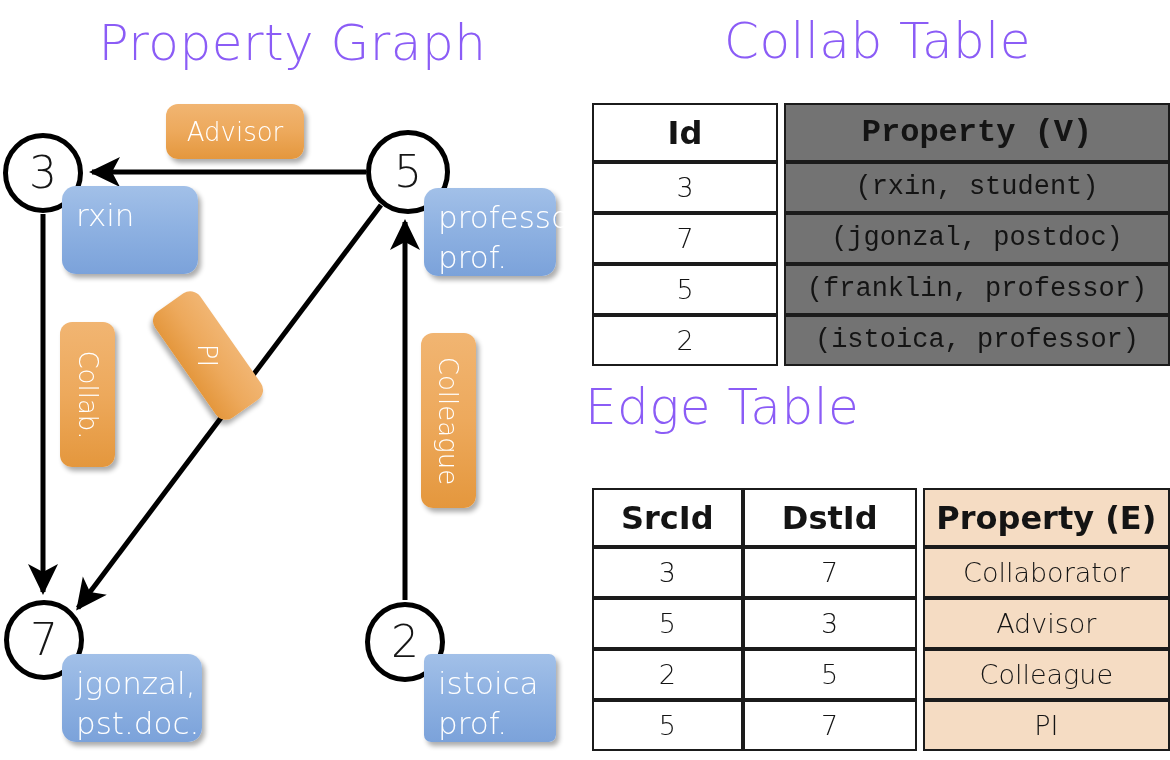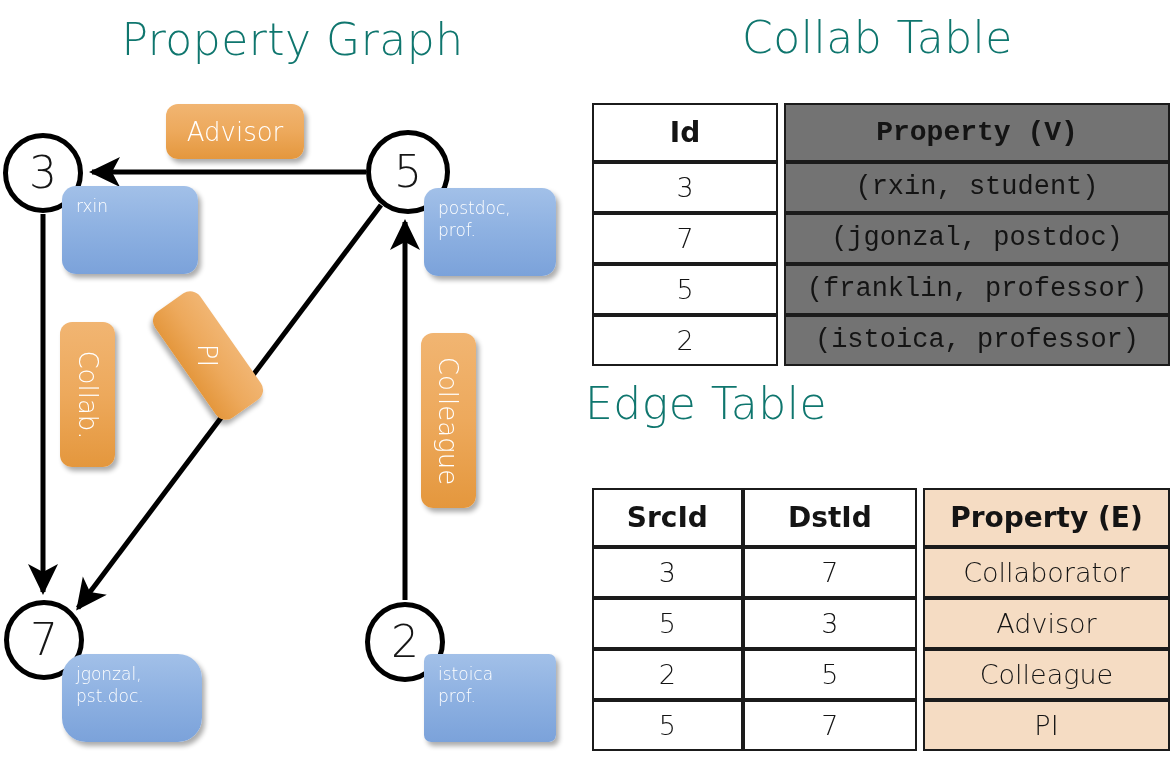--- a/index.html
+++ b/index.html
@@ -14,23 +14,23 @@
     overflow: hidden;
     font-family: "Liberation Sans", sans-serif;
     color: #1a1a1a;
   }
 
   
   .title {
     position: absolute;
     font-family: "DejaVu Sans", sans-serif;
     font-weight: 300;
-    font-size: 44px;
+    font-size: 50px;
     letter-spacing: 0.5px;
-    color: #0f766e;
+    color: #8b5cf6;
     white-space: nowrap;
   }
   #title-property-graph { left: 0; top: 14px; width: 585px; text-align: center; }
   #title-vertex-table   { left: 585px; top: 12px; width: 585px; text-align: center; }
   #title-edge-table     { left: 585px; top: 378px; width: 585px; text-align: left; }
 
   
   #graph-panel {
     position: absolute;
     left: 0; top: 0;
@@ -61,21 +61,21 @@
 
   
   .prop-box {
     position: absolute;
     border-radius: 14px;
     background: linear-gradient(to bottom, #a2c0e8 0%, #8fb2e2 45%, #7ba2da 100%);
     box-shadow: 3px 4px 5px rgba(0,0,0,0.33);
     color: #ffffff;
     font-family: "DejaVu Sans", sans-serif;
     font-weight: 300;
-    font-size: 17px;
+    font-size: 31px;
     line-height: 1.28;
     padding: 10px 0 10px 14px;
     box-sizing: border-box;
     z-index: 8;
   }
   .prop-box span { display: block; white-space: nowrap; }
 
   
   .edge-label {
     position: absolute;
@@ -115,21 +115,21 @@
     font-weight: 300;
     font-size: 27px;
     color: #141414;
     padding: 0;
     height: 47px;
     line-height: 1;
     white-space: nowrap;
   }
   .tbl th {
     font-weight: 700;
-    font-size: 28px;
+    font-size: 32px;
     height: 55px;
   }
   .col-gap { border: none !important; width: 6px; background: #fff; padding: 0 !important; }
 
   .fill-blue { background: #737373; font-family: Liberation Mono, monospace; }
   .fill-peach { background: #f5dcc3; }
   .fill-white { background: #ffffff; }
 
   
   #vertex-table { left: 592px; top: 103px; }
@@ -178,25 +178,25 @@
   </div>
   <div class="node-circle" style="left:365px; top:602px; width:80px; height:80px;">
     <span>2</span>
   </div>
 
   <div class="prop-box" style="left:62px; top:186px; width:136px; height:88px;">
     <span>rxin</span>
   </div>
 
   <div class="prop-box" style="left:424px; top:188px; width:132px; height:88px;">
-    <span>postdoc,</span>
+    <span>professor,</span>
     <span>prof.</span>
   </div>
 
-  <div class="prop-box" style="left:62px; top:654px; width:140px; height:88px;border-radius:24px;">
+  <div class="prop-box" style="left:62px; top:654px; width:140px; height:88px;">
     <span>jgonzal,</span>
     <span>pst.doc.</span>
   </div>
 
   <div class="prop-box" style="left:424px; top:654px; width:132px; height:88px;border-radius:7px;">
     <span>istoica</span>
     <span>prof.</span>
   </div>
 
   <div class="edge-label" style="left:166px; top:104px; width:138px; height:55px;">

